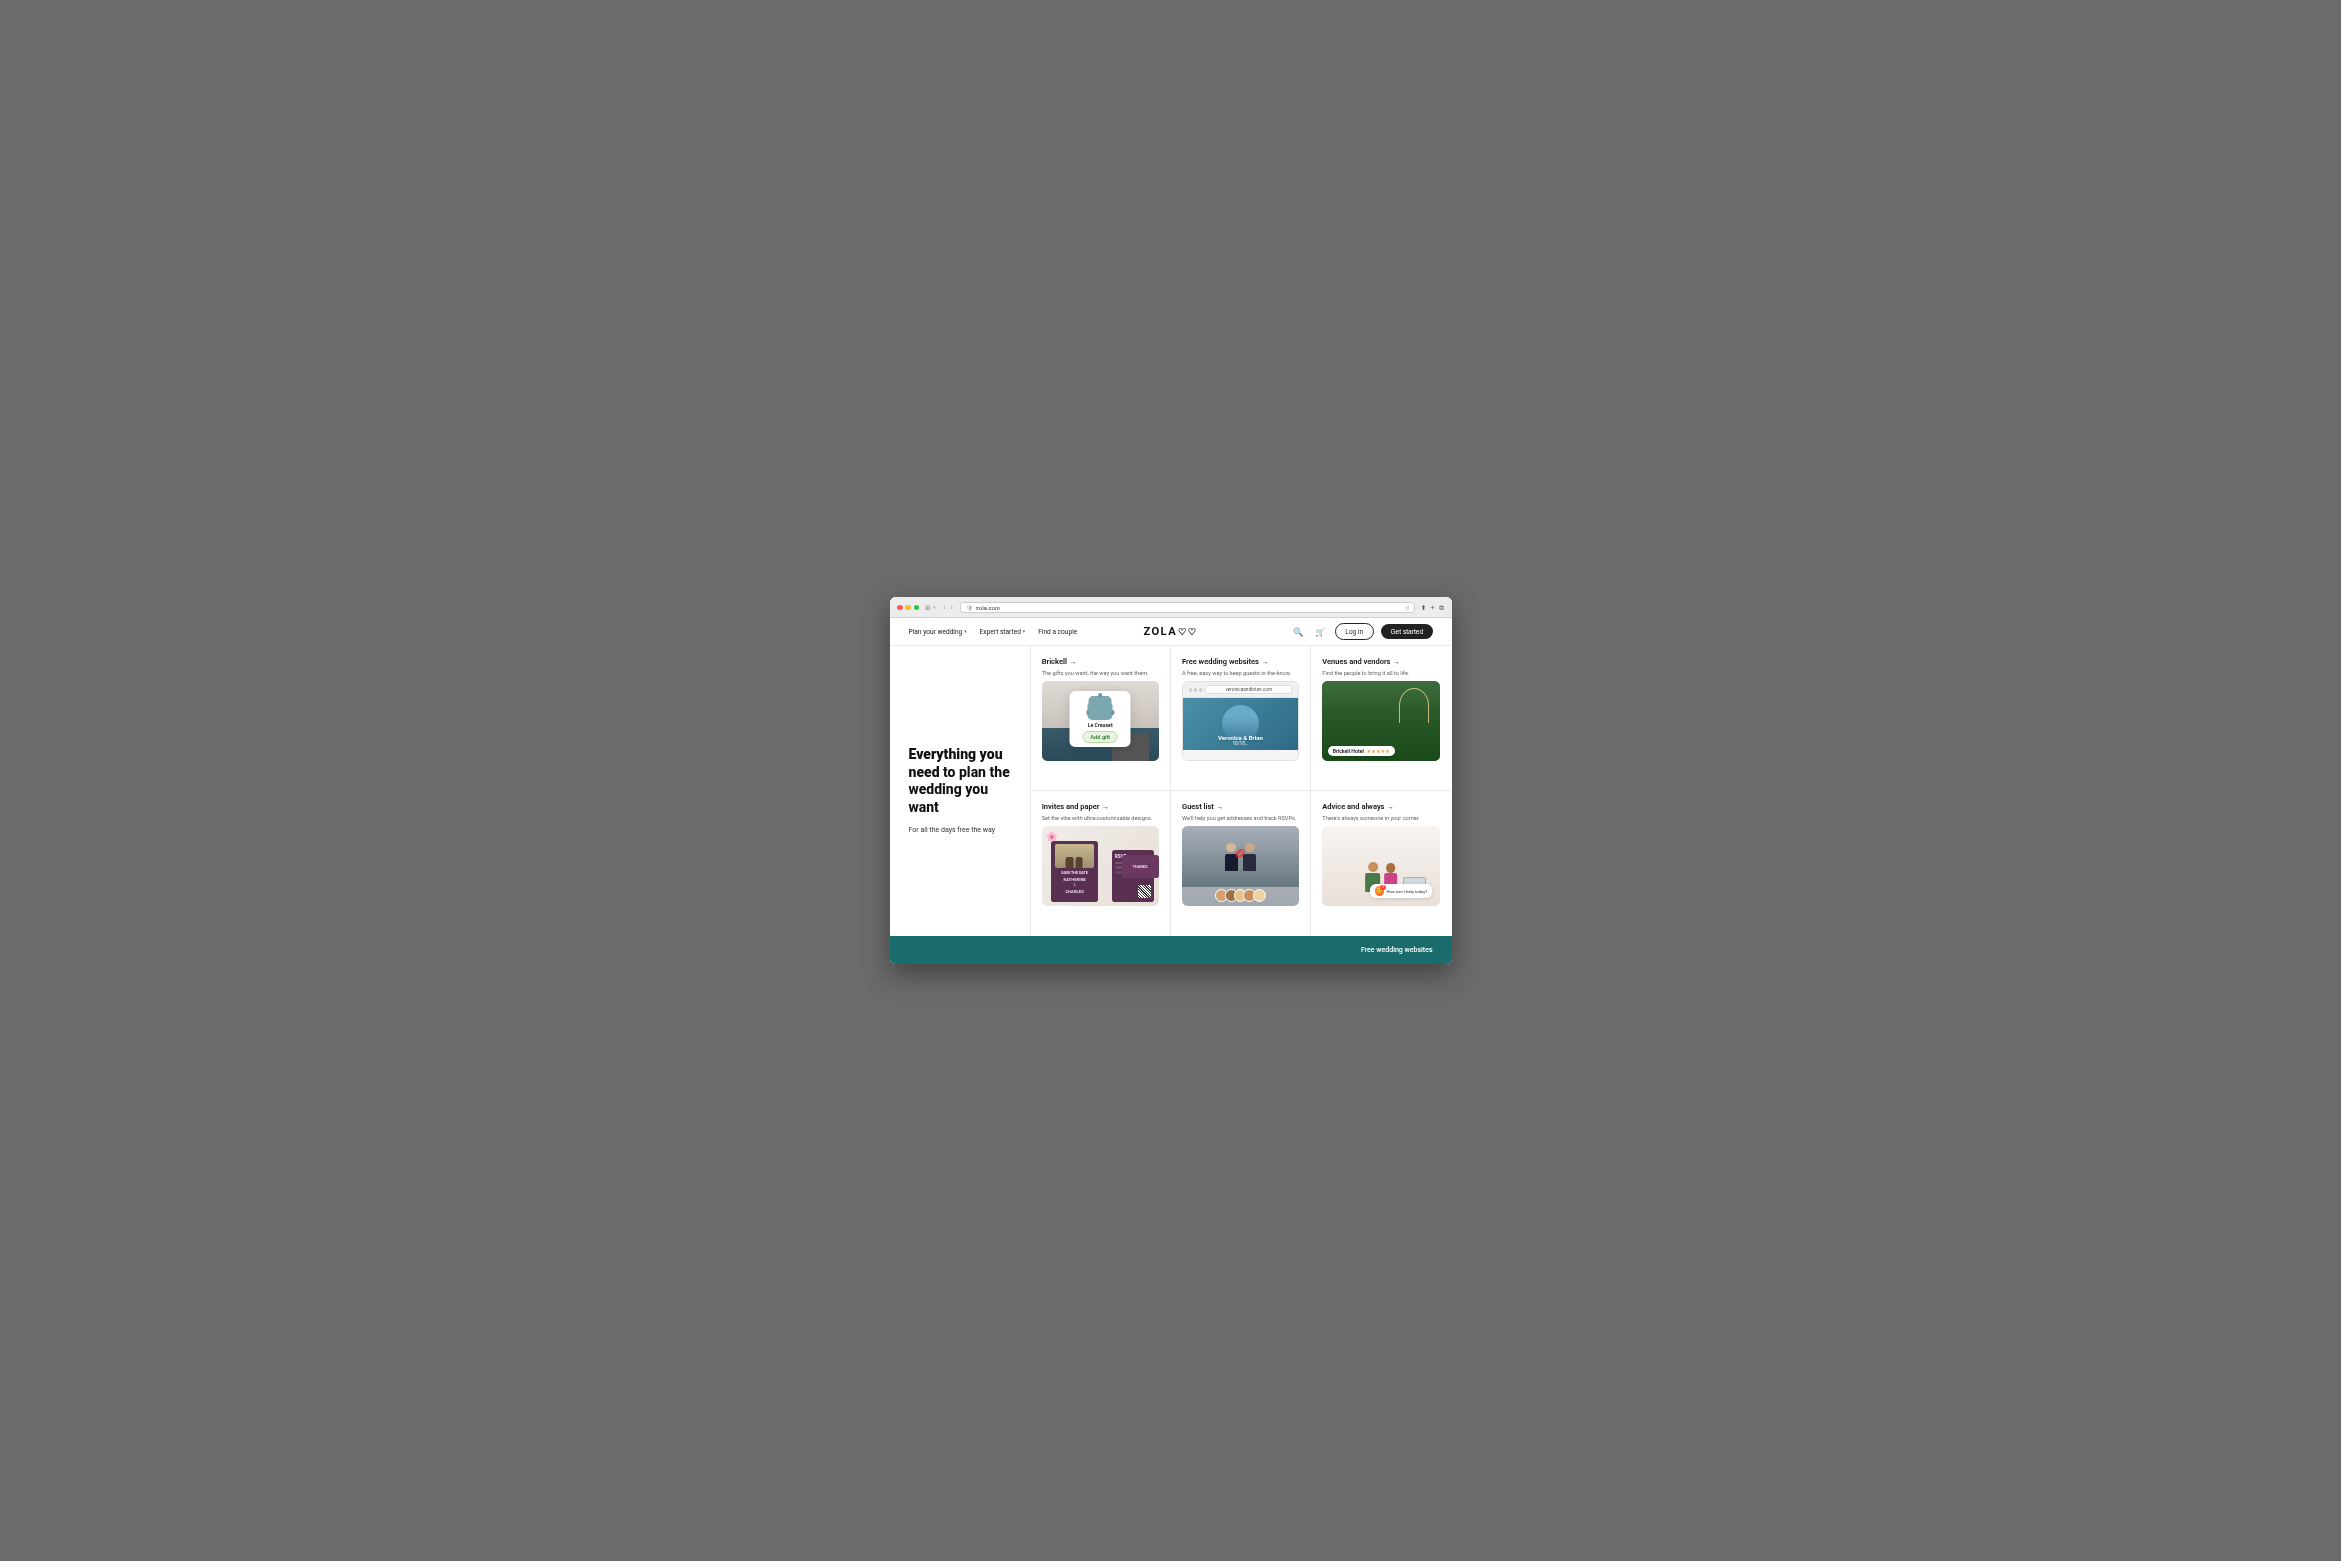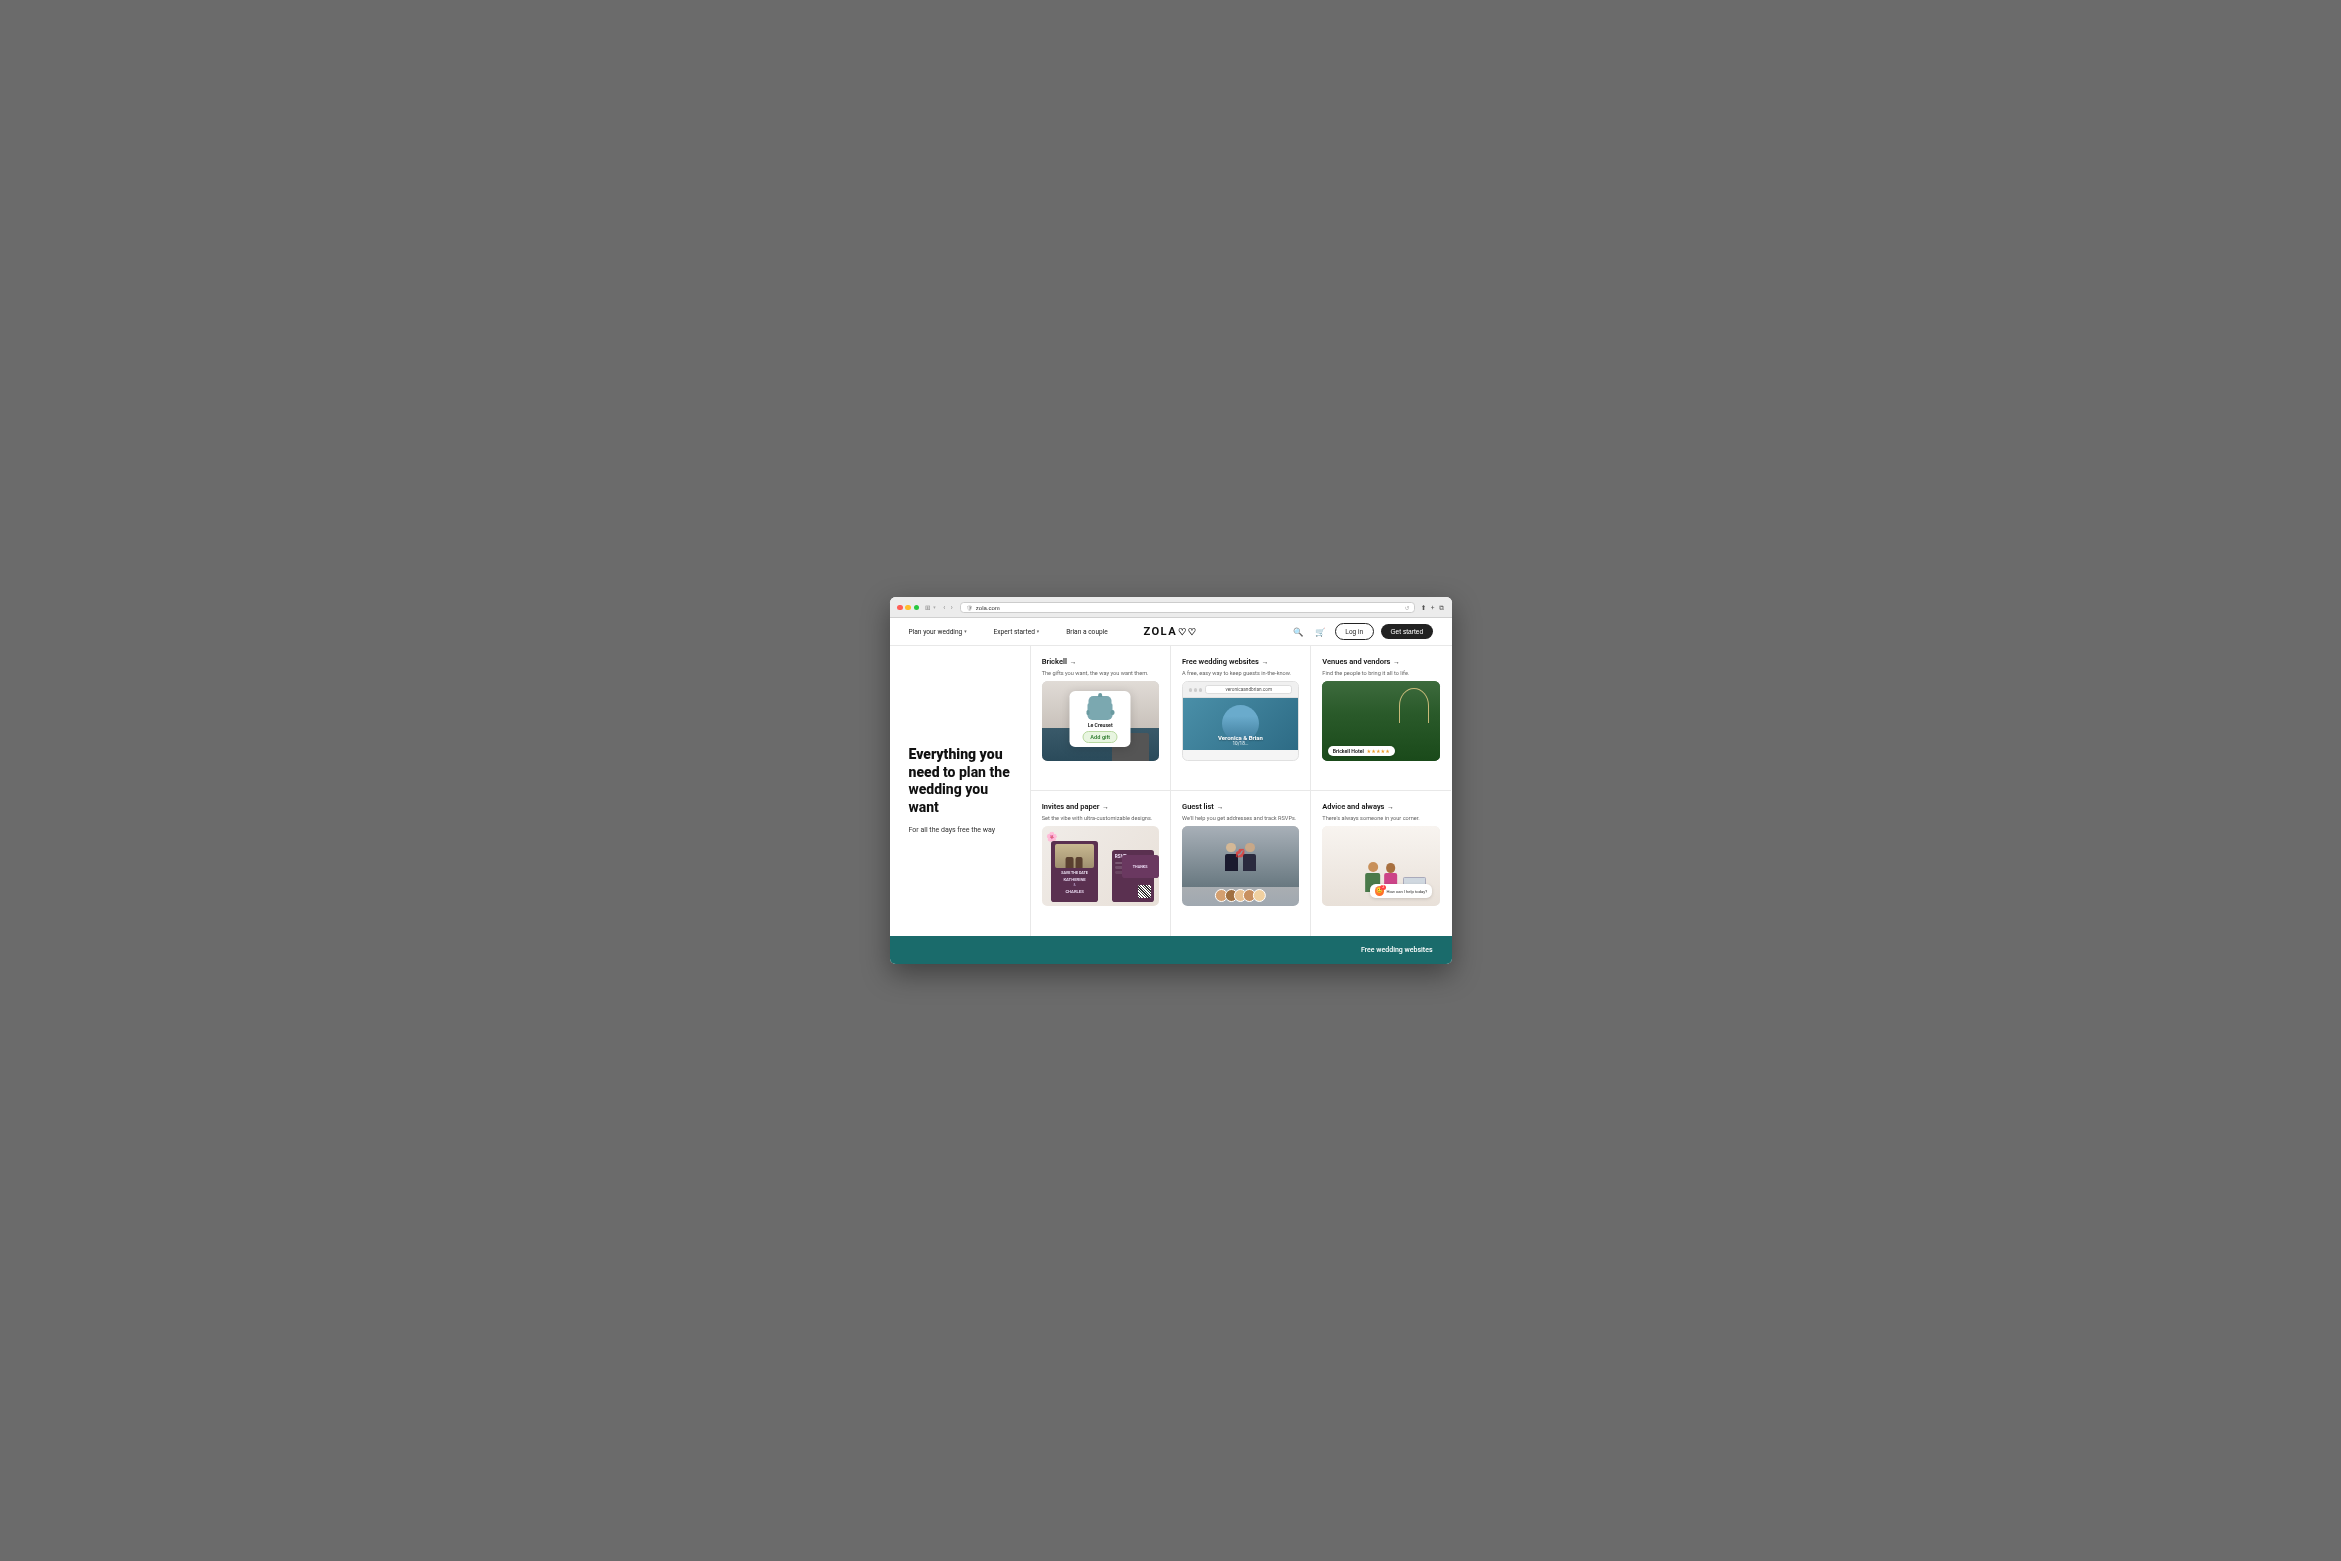--- a/index.html
+++ b/index.html
@@ -97,21 +97,21 @@
       background: #fff;
       padding: 0 19px;
       display: flex;
       align-items: center;
       height: 28px;
       border-bottom: 0.5px solid #e8e8e8;
     }
     .nav-left {
       display: flex;
       align-items: center;
-      gap: 27px;
+      gap: 13px;
       flex: 1;
     }
     .nav-item {
       font-size: 6.6px;
       color: #222;
       cursor: pointer;
       display: flex;
       align-items: center;
       gap: 1.9px;
       white-space: nowrap;
@@ -806,21 +806,21 @@
   <nav class="nav-bar" style="position:relative;">
     <div class="nav-left">
       <span class="nav-item">
         <span>Plan your wedding</span>
         <span class="chevron">▾</span>
       </span>
       <span class="nav-item">
         <span>Expert started</span>
         <span class="chevron">▾</span>
       </span>
-      <span class="nav-item">Brian a couple</span>
+      <span class="nav-item">Find a couple</span>
     </div>
     <div class="nav-logo">
       <span>ZOLA</span>
         <span class="logo-hearts">♡♡</span>
     </div>
     <div class="nav-right">
       <button class="nav-icon-btn">🔍</button>
       <button class="nav-icon-btn">🛒</button>
       <button class="btn-login">Log in</button>
       <button class="btn-get-started">Get started</button>

